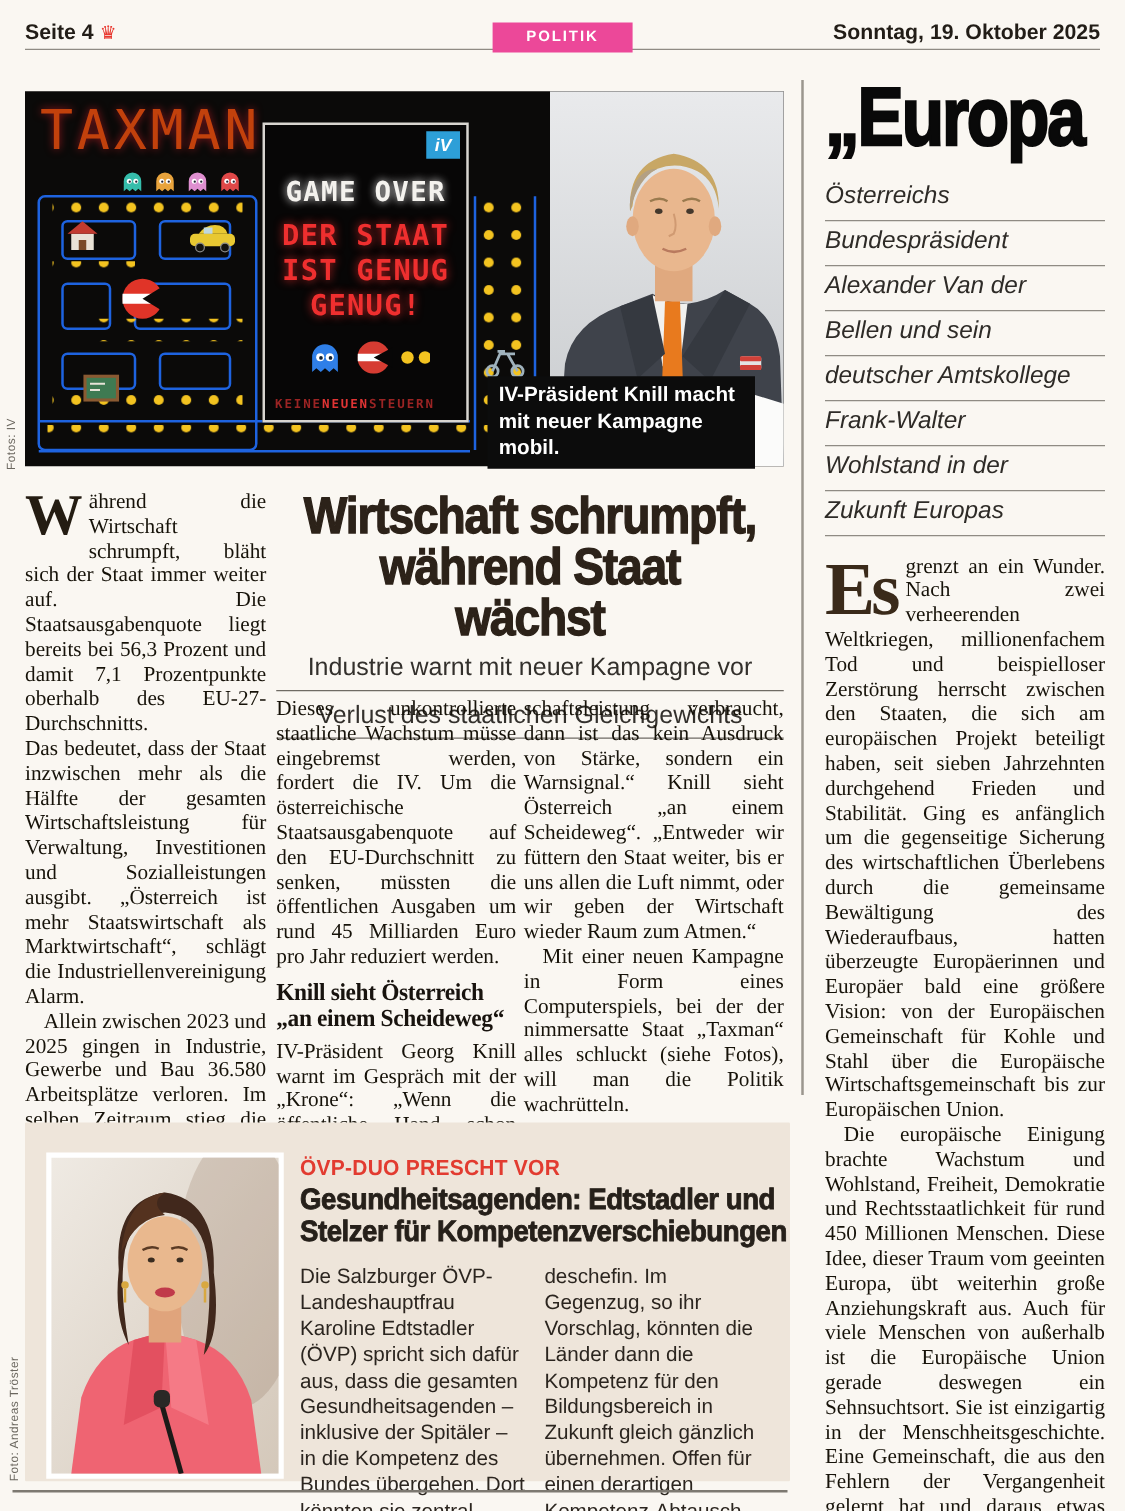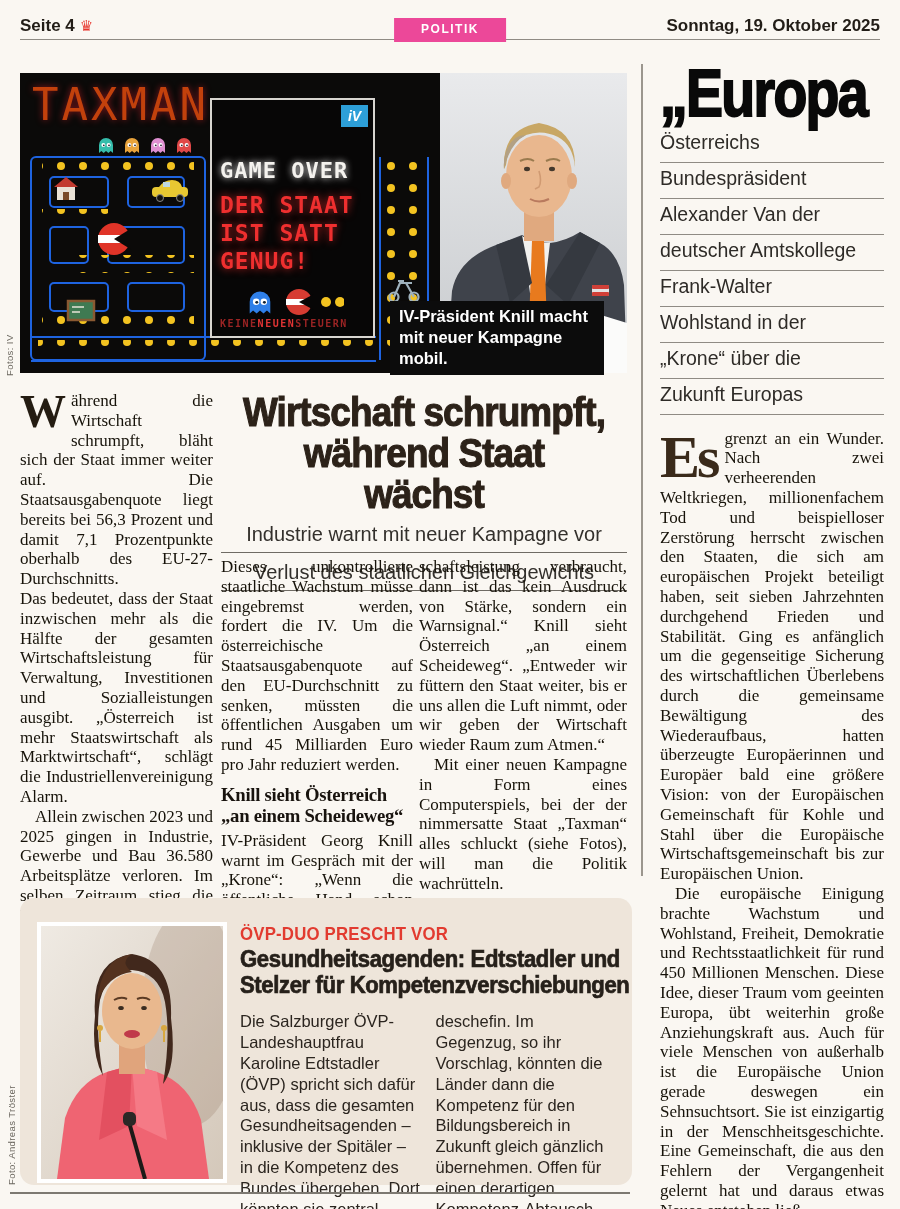--- a/index.html
+++ b/index.html
@@ -15,21 +15,21 @@
     font-weight:bold; font-size:12px; letter-spacing:1.5px; padding:4px 27px 6px; }
   .hdr-right { position:absolute; right:0; bottom:4px; font-weight:bold; font-size:17px; color:#221d17; }
 
   
   #figure-main { position:absolute; left:20px; top:73px; width:607px; height:300px; background:#0b0a09; }
   #taxman-title { position:absolute; left:12px; top:6px; font-family:"DejaVu Sans Mono",monospace; font-weight:normal;
     font-size:44px; letter-spacing:3px; color:#c2410c; text-shadow:0 0 7px rgba(210,30,40,.65); }
   #ghost-row { position:absolute; left:78px; top:64px; display:flex; gap:10px; }
   #maze-svg { position:absolute; left:8px; top:82px; }
   #poster { position:absolute; left:190px; top:25px; width:165px; height:240px; background:#070606;
-    border:2px solid #d8d5d0; padding:20px 8px; }
+    border:2px solid #d8d5d0; padding:4px 8px;text-align:center; }
   .iv-logo { position:absolute; top:5px; right:5px; width:27px; height:22px; background:#2d9fd8; color:#fff;
     font-weight:bold; font-style:italic; font-size:14px; display:flex; align-items:center; justify-content:center; }
   .game-over { margin-top:38px; font-family:"DejaVu Sans Mono",monospace; font-weight:bold; font-size:22px;
     letter-spacing:1px; color:#f4f2ee; text-shadow:0 0 7px rgba(255,255,255,.9); white-space:nowrap; }
   .poster-red-line { font-family:"DejaVu Sans Mono",monospace; font-weight:bold; font-size:23px; line-height:1.22;
     letter-spacing:1px; color:#ef2f2f; text-shadow:0 0 8px rgba(255,45,45,.75); white-space:nowrap; }
   .poster-chars { margin-top:14px; display:flex; align-items:center; gap:14px; padding-left:28px; }
   .poster-footer { position:absolute; left:8px; bottom:7px; font-family:"DejaVu Sans Mono",monospace; font-weight:bold;
     font-size:10px; letter-spacing:1.5px; white-space:nowrap; }
   .pf-dark { color:#9b2424; } .pf-bright { color:#e03434; }
@@ -54,27 +54,27 @@
   #col3 { position:absolute; left:419px; top:557px; width:208px; }
   .ksub { font-weight:bold; font-size:19.5px; line-height:1.08; letter-spacing:-.3px; color:#18130e; margin:9px 0 5px;
     transform:scaleX(.96); transform-origin:left; white-space:nowrap; }
   .byline { text-align:right; font-weight:bold; font-size:15.5px; color:#221c15; margin-top:3px; font-family:"Liberation Sans",sans-serif; }
 
   
   #vrule { position:absolute; left:641px; top:64px; width:1.5px; height:812px; background:#9b968e; }
   #europa-col { position:absolute; left:660px; top:62px; width:224px; }
   .europa-headline { font-weight:bold; font-size:66px; line-height:.95; letter-spacing:-2px; color:#090909;
     transform:scaleX(.84); transform-origin:left; -webkit-text-stroke:2px #090909; white-space:nowrap; }
-  .standfirst { margin-top:2px; }
+  .standfirst { margin-top:16px;font-style:italic; }
   .sf-line { font-size:19.5px; color:#2e2b27; padding:4px 0 8px; border-bottom:1.5px solid #8f8b84; }
   #europa-body { margin-top:14px; }
   .dropcap-es { float:left; font-weight:bold; font-size:60px; line-height:.78; letter-spacing:-3px; padding:5px 7px 0 0; color:#3a2a1a; }
 
   
-  #bottom-box { position:absolute; left:20px; top:898px; width:612px; height:287px; background:#eee5da; border-radius:14px; }
+  #bottom-box { position:absolute; left:20px; top:898px; width:612px; height:287px; background:#eee5da; border-radius:1px; }
   #edt-photo { position:absolute; left:17px; top:24px; width:190px; height:261px; background:#fff; padding:4px; }
   #credit-bottom { left:6px; top:1080px; height:105px; }
   #bottom-text { position:absolute; left:220px; top:26px; width:378px; }
   .kicker { font-weight:bold; font-size:17.5px; letter-spacing:.2px; color:#e23b30; transform:scaleX(.96); transform-origin:left; white-space:nowrap; }
   .btitle { font-weight:bold; font-size:23.5px; line-height:1.1; color:#26201a; letter-spacing:-.4px;
     transform:scaleX(.94); transform-origin:left; -webkit-text-stroke:.7px #26201a; white-space:nowrap; margin-top:2px; }
   #bottom-cols { display:flex; gap:13px; margin-top:12px; }
   .bcol { width:183px; font-size:16.5px; line-height:1.27; color:#2b251f; text-align:left; }
   #bottom-rule { position:absolute; left:10px; top:1192px; width:620px; height:2px; background:#7d7971; }
 </style>
@@ -190,21 +190,21 @@
       <rect x="40" y="146" width="26" height="19" fill="#3f7a52" stroke="#8a5a32" stroke-width="2.5"></rect>
       <line x1="44" y1="152" x2="56" y2="152" stroke="#e8e4d8" stroke-width="1.5"></line>
       <line x1="44" y1="157" x2="52" y2="157" stroke="#e8e4d8" stroke-width="1.5"></line>
     </g>
   </svg>
 
   <div id="poster">
     <div class="iv-logo">iV</div>
     <div class="game-over">GAME OVER</div>
     <div class="poster-red-line" style="margin-top:8px">DER STAAT</div>
-    <div class="poster-red-line">IST SATT</div>
+    <div class="poster-red-line">IST GENUG</div>
     <div class="poster-red-line">GENUG!</div>
     <div class="poster-chars">
       <svg width="24" height="25" viewBox="0 0 16 17">
           <use href="#ghost-shape" fill="#2f7fe8"></use>
           <circle cx="5.4" cy="8" r="2.2" fill="#fff"></circle>
           <circle cx="10.6" cy="8" r="2.2" fill="#fff"></circle>
           <circle cx="5.8" cy="8.4" r="1" fill="#123"></circle>
           <circle cx="11" cy="8.4" r="1" fill="#123"></circle>
         </svg>
       <svg width="58" height="26" viewBox="0 0 58 26">
@@ -285,24 +285,24 @@
   <div class="byline">Petja Mladenova</div>
 </div>
 
 <div id="vrule"></div>
 <div id="europa-col">
   <div class="europa-headline">„Europa</div>
   <div class="standfirst">
     <div class="sf-line">Österreichs</div>
     <div class="sf-line">Bundespräsident</div>
     <div class="sf-line">Alexander Van der</div>
+    <div class="sf-line">Bellen und sein</div>
     <div class="sf-line">deutscher Amtskollege</div>
     <div class="sf-line">Frank-Walter</div>
     <div class="sf-line">Wohlstand in der</div>
-    <div class="sf-line">„Krone“ über die</div>
     <div class="sf-line">Zukunft Europas</div>
   </div>
   <div id="europa-body" class="bodytext">
     <p><span class="dropcap-es">Es</span><span>grenzt an ein Wunder. Nach zwei verheerenden Weltkriegen, millionenfachem Tod und beispielloser Zerstörung herrscht zwischen den Staaten, die sich am europäischen Projekt beteiligt haben, seit sieben Jahrzehnten durchgehend Frieden und Stabilität. Ging es anfänglich um die gegenseitige Sicherung des wirtschaftlichen Überlebens durch die gemeinsame Bewältigung des Wiederaufbaus, hatten überzeugte Europäerinnen und Europäer bald eine größere Vision: von der Europäischen Gemeinschaft für Kohle und Stahl über die Europäische Wirtschaftsgemeinschaft bis zur Europäischen Union.</span></p>
     <p class="ind"><span>Die europäische Einigung brachte Wachstum und Wohlstand, Freiheit, Demokratie und Rechtsstaatlichkeit für rund 450 Millionen Menschen. Diese Idee, dieser Traum vom geeinten Europa, übt weiterhin große Anziehungskraft aus. Auch für viele Menschen von außerhalb ist die Europäische Union gerade deswegen ein Sehnsuchtsort. Sie ist einzigartig in der Menschheitsgeschichte. Eine Gemeinschaft, die aus den Fehlern der Vergangenheit gelernt hat und daraus etwas Neues entstehen ließ.</span></p>
 
   </div>
 </div>
 
 <div id="bottom-box">

